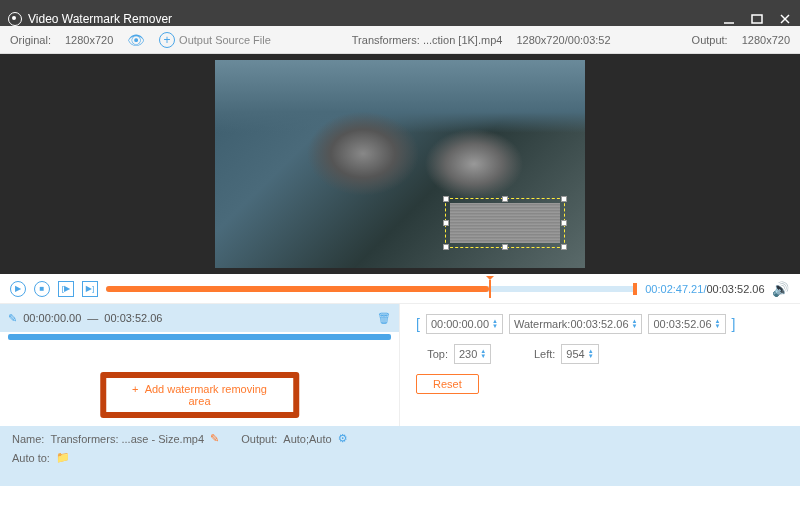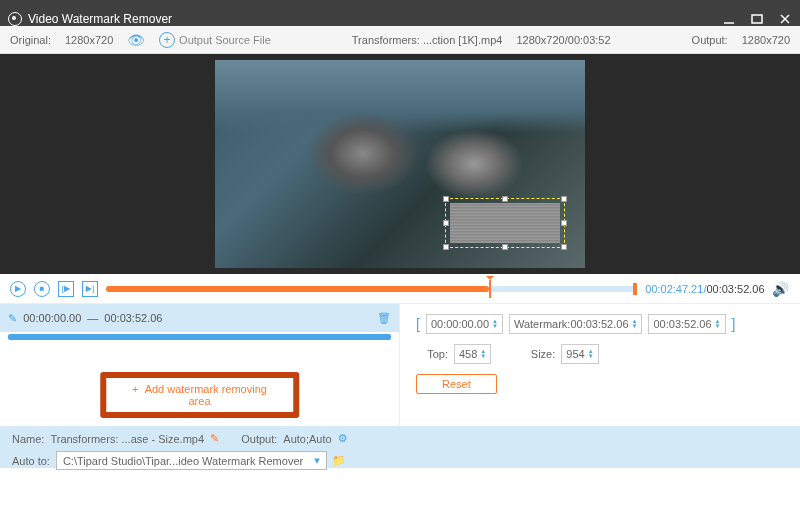--- a/index.html
+++ b/index.html
@@ -46,22 +46,22 @@
 .range-track{height:6px;background:#4ba6e8;margin:2px 8px 0;border-radius:2px;}
 .addwm{position:absolute;bottom:8px;left:50%;transform:translateX(-50%);border:6px solid #c2410c;color:#ff7a2e;padding:5px 16px;font-size:11px;border-radius:3px;background:#fff;cursor:pointer;}
 .rightpanel{flex:1;background:#fff;padding:10px 16px;font-size:11px;color:#666;}
 .rrow{display:flex;align-items:center;gap:6px;margin-bottom:10px;}
 .brkt{color:#4ba6e8;font-size:14px;}
 .numbox{border:1px solid #ccc;height:20px;display:flex;align-items:center;padding:0 4px;background:#fff;}
 .spinbtns{display:inline-flex;flex-direction:column;margin-left:3px;}
 .spinbtns span{color:#4ba6e8;font-size:6px;line-height:5px;cursor:pointer;}
 .lbl{width:32px;text-align:right;}
 .link-ic{color:#4ba6e8;}
-.reset-btn{border:1px solid #ff7a2e;color:#ff7a2e;padding:3px 25px;font-size:11px;border-radius:2px;background:#fff;cursor:pointer;}
-.footer{height:42px;background:#d4e9f7;padding:6px 12px;font-size:11px;color:#666;position:relative;}
+.reset-btn{border:1px solid #ff7a2e;color:#ff7a2e;padding:3px 16px;font-size:11px;border-radius:2px;background:#fff;cursor:pointer;}
+.footer{height:60px;background:#d4e9f7;padding:6px 12px;font-size:11px;color:#666;position:relative;}
 .frow{display:flex;align-items:center;gap:6px;margin-bottom:6px;}
 .pencil{color:#ff7a2e;}
 .gear{color:#4ba6e8;}
 .pathbox{border:1px solid #bbb;background:#fff;padding:2px 6px;display:inline-flex;align-items:center;gap:4px;}
 .dropbtn{color:#4ba6e8;}
 .export-wrap{position:absolute;right:6px;top:4px;border:3px solid #ff2e2e;padding:4px;}
 .export-btn{background:#ff7a2e;color:#fff;border:none;padding:8px 44px;font-size:13px;cursor:pointer;}
 svg{display:block;}
 </style>
 </head>
@@ -170,28 +170,28 @@
           <span class="spinbtns">
             <span>▲</span>
             <span>▼</span>
           </span>
         </span>
       <span class="brkt">]</span>
     </div>
     <div class="rrow">
       <span class="lbl">Top:</span>
       <span class="numbox">
-          <span>458</span>
+          <span>230</span>
           <span class="spinbtns">
             <span>▲</span>
             <span>▼</span>
           </span>
         </span>
       <span style="width:20px"></span>
-      <span class="lbl">Size:</span>
+      <span class="lbl">Left:</span>
       <span class="numbox">
           <span>954</span>
           <span class="spinbtns">
             <span>▲</span>
             <span>▼</span>
           </span>
         </span>
     </div>
     <button class="reset-btn">Reset</button>
   </div>
@@ -202,16 +202,15 @@
     <span>Name:</span>
     <span>Transformers: ...ase - Size.mp4</span>
     <span class="pencil">✎</span>
     <span style="width:10px"></span>
     <span>Output:</span>
     <span>Auto;Auto</span>
     <span class="gear">⚙</span>
   </div>
   <div class="frow">
     <span>Auto to:</span>
-    <span class="pathbox"><span>C:\Tipard Studio\Tipar...ideo Watermark Remover</span>&nbsp;<span class="dropbtn">▾</span></span>
     <span class="gear">📁</span>
   </div>
 </div>
 
 </body></html>

